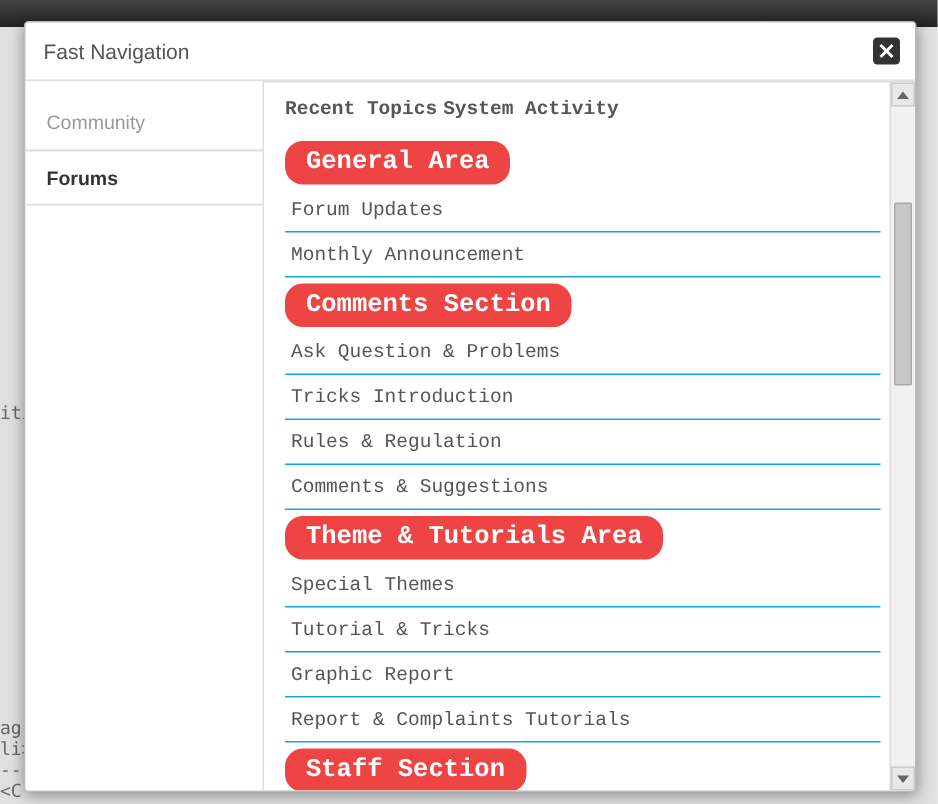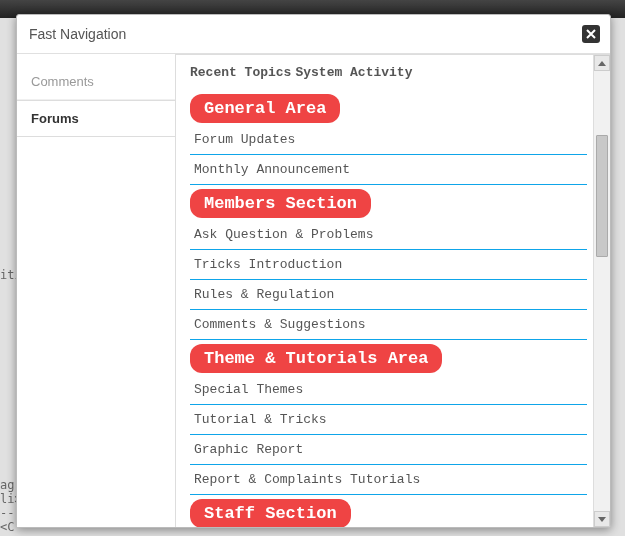--- a/index.html
+++ b/index.html
@@ -202,31 +202,31 @@
     <div class="close-btn">
       <svg width="10" height="10" viewBox="0 0 10 10">
         <path d="M1 1 L9 9 M9 1 L1 9" stroke="#fff" stroke-width="2" fill="none"></path>
       </svg>
     </div>
   </div>
 
   <div class="modal-body">
 
     <div class="side" id="sidebar">
-        <div class="side-item">Comments</div>
+        <div class="side-item">Community</div>
         <div class="side-item active">Forums</div>
       </div>
 
     <div class="content-wrap">
       <div class="content" id="content">
           <div class="top-links"><span>Recent Topics</span><span>System Activity</span></div>
           <div><span class="section-pill">General Area</span></div>
           <div class="forum-link">Forum Updates</div>
           <div class="forum-link">Monthly Announcement</div>
-          <div><span class="section-pill">Members Section</span></div>
+          <div><span class="section-pill">Comments Section</span></div>
           <div class="forum-link">Ask Question &amp; Problems</div>
           <div class="forum-link">Tricks Introduction</div>
           <div class="forum-link">Rules &amp; Regulation</div>
           <div class="forum-link">Comments &amp; Suggestions</div>
           <div><span class="section-pill">Theme &amp; Tutorials Area</span></div>
           <div class="forum-link">Special Themes</div>
           <div class="forum-link">Tutorial &amp; Tricks</div>
           <div class="forum-link">Graphic Report</div>
           <div class="forum-link">Report &amp; Complaints Tutorials</div>
           <div><span class="section-pill">Staff Section</span></div>

